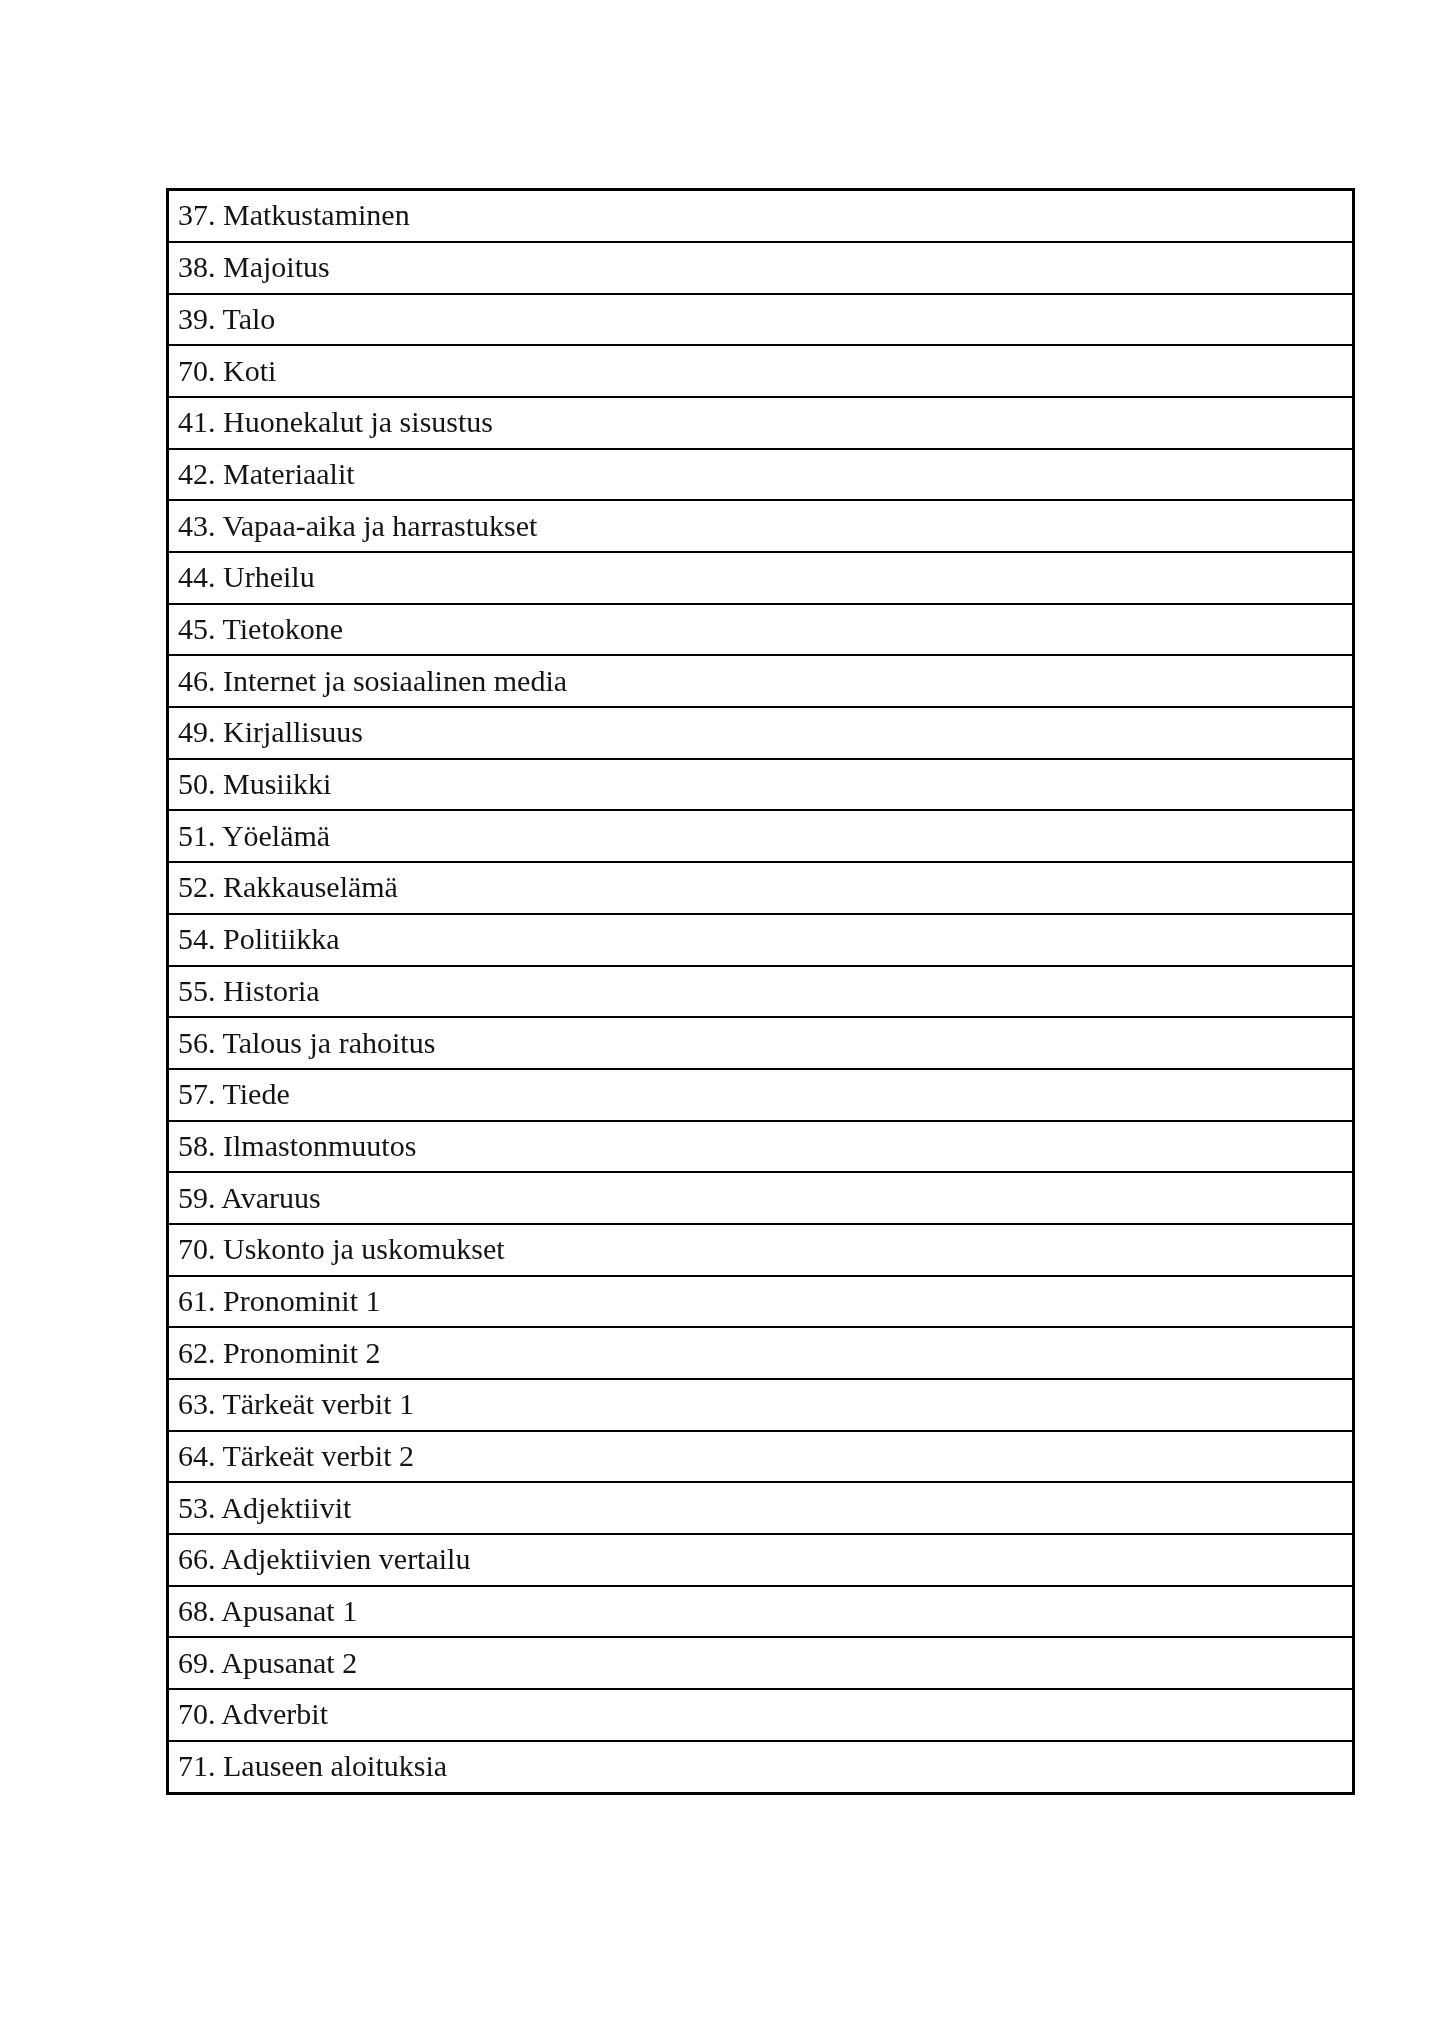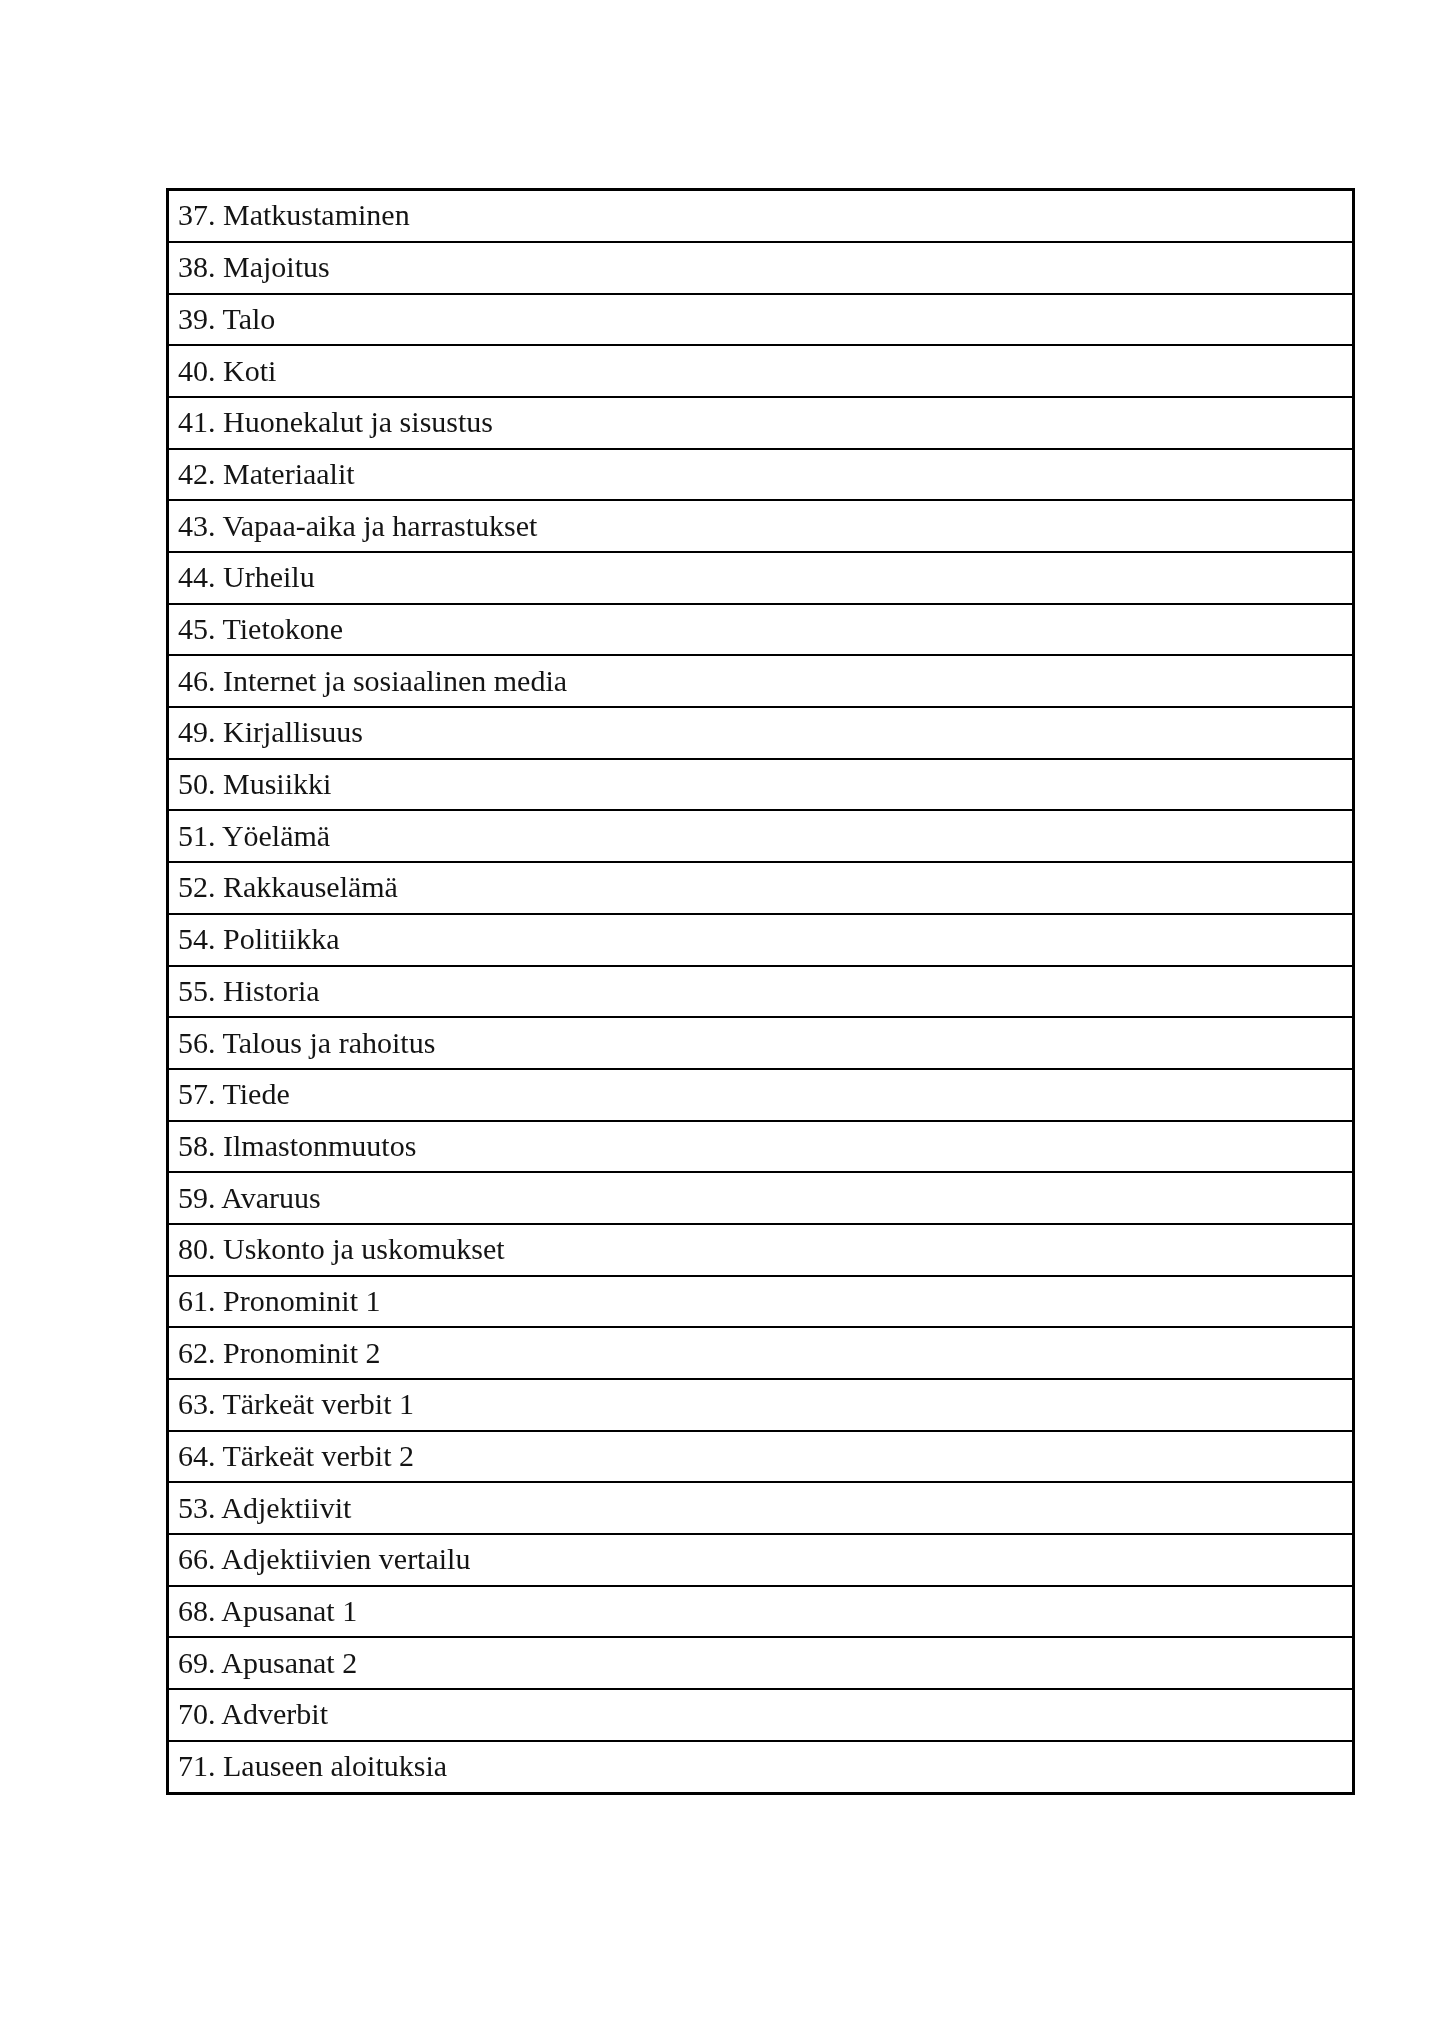--- a/index.html
+++ b/index.html
@@ -51,21 +51,21 @@
         <tr>
           <td>37. Matkustaminen</td>
         </tr>
         <tr>
           <td>38. Majoitus</td>
         </tr>
         <tr>
           <td>39. Talo</td>
         </tr>
         <tr>
-          <td>40. Koti</td>
+          <td>70. Koti</td>
         </tr>
         <tr>
           <td>41. Huonekalut ja sisustus</td>
         </tr>
         <tr>
           <td>42. Materiaalit</td>
         </tr>
         <tr>
           <td>43. Vapaa-aika ja harrastukset</td>
         </tr>
@@ -102,21 +102,21 @@
         <tr>
           <td>57. Tiede</td>
         </tr>
         <tr>
           <td>58. Ilmastonmuutos</td>
         </tr>
         <tr>
           <td>59. Avaruus</td>
         </tr>
         <tr>
-          <td>80. Uskonto ja uskomukset</td>
+          <td>70. Uskonto ja uskomukset</td>
         </tr>
         <tr>
           <td>61. Pronominit 1</td>
         </tr>
         <tr>
           <td>62. Pronominit 2</td>
         </tr>
         <tr>
           <td>63. Tärkeät verbit 1</td>
         </tr>

